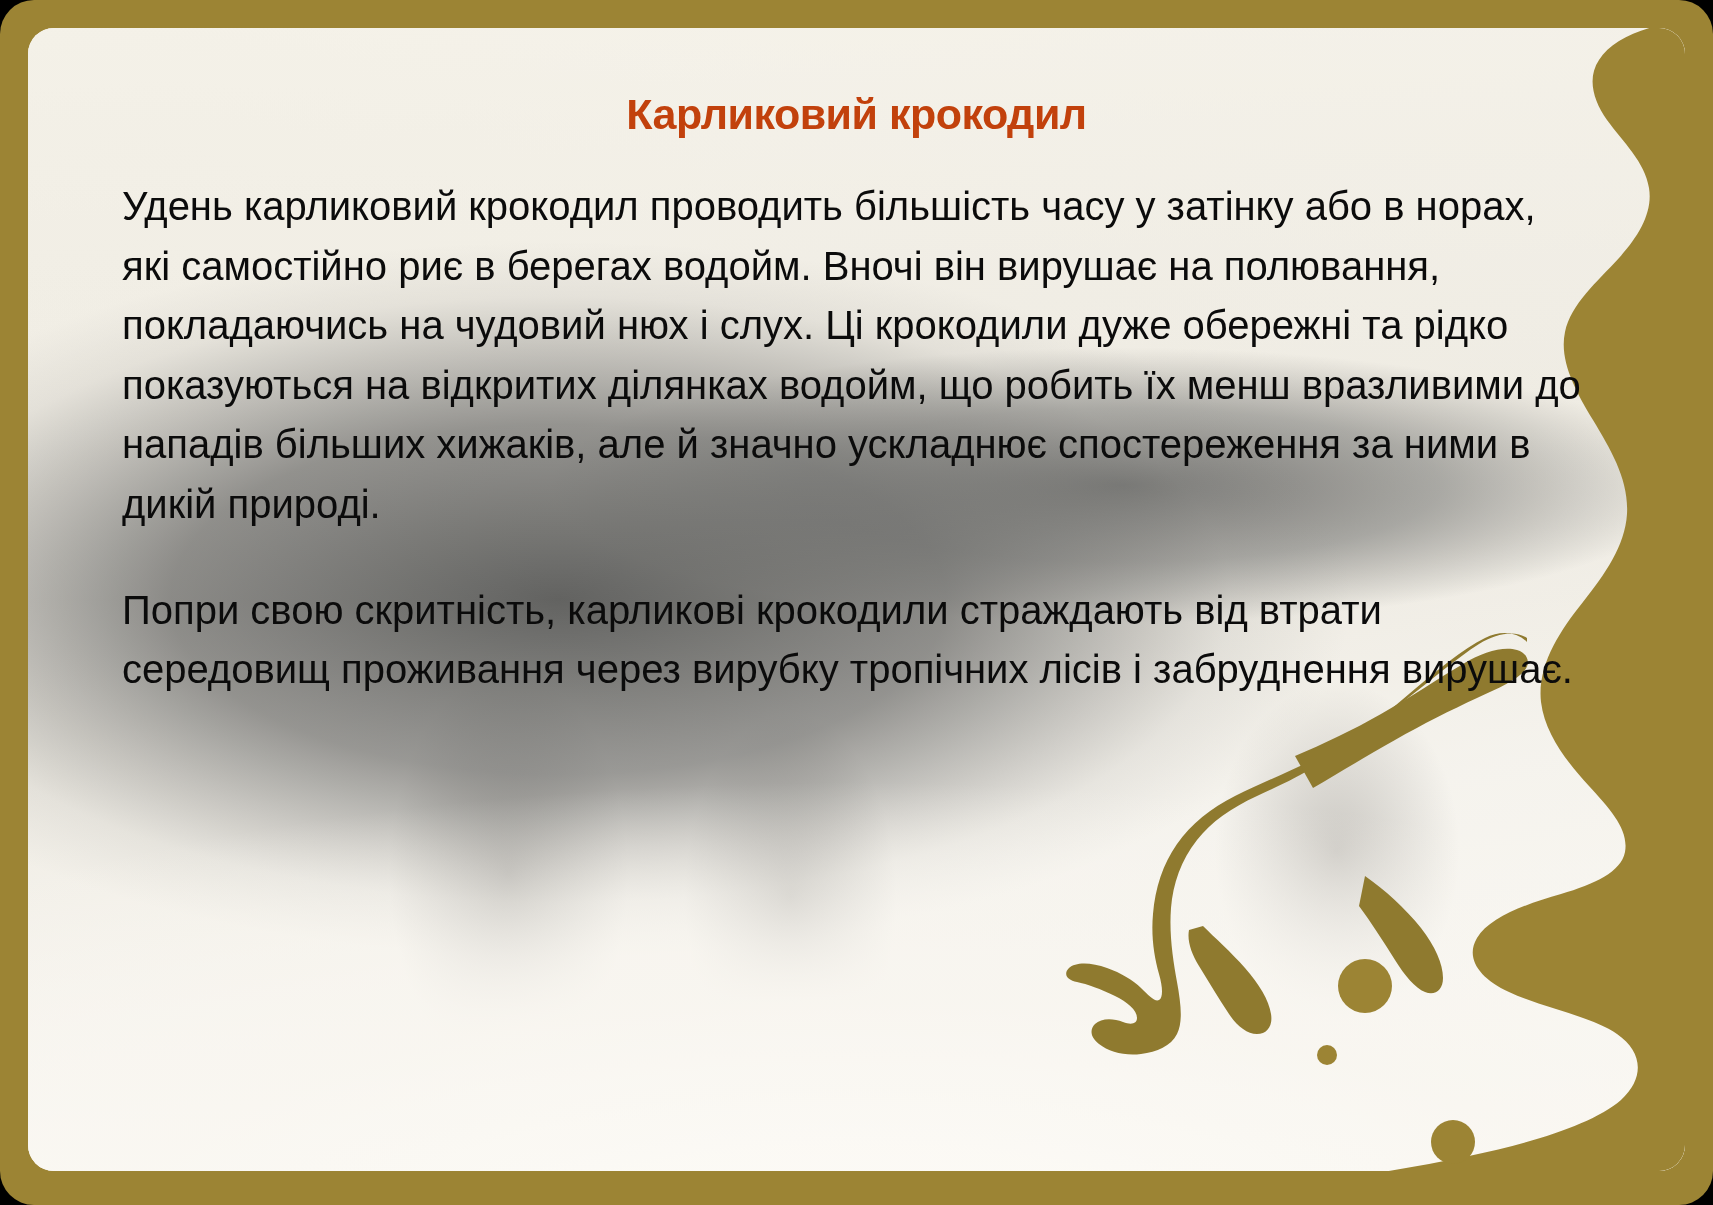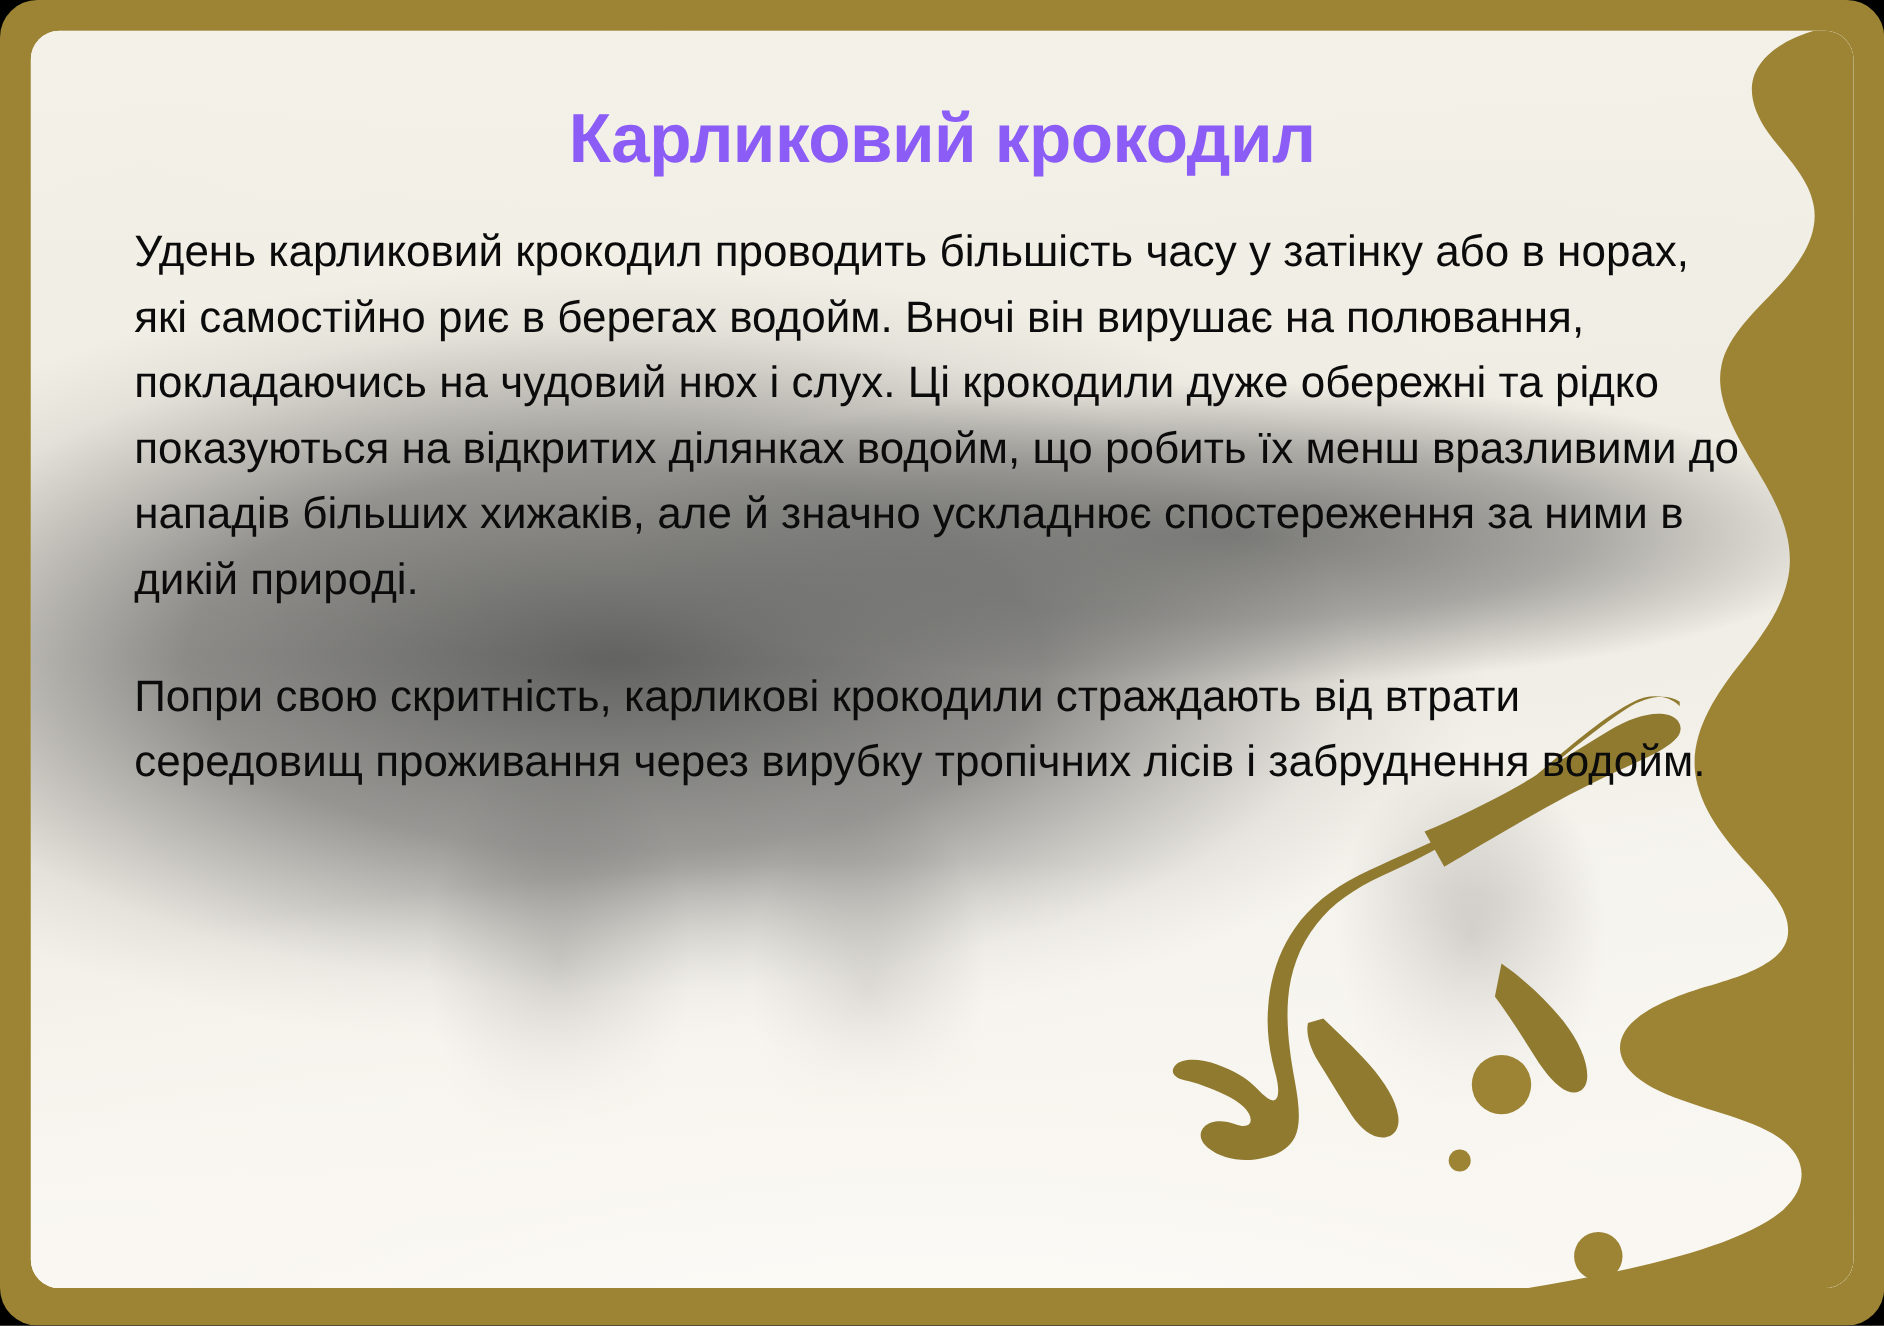--- a/index.html
+++ b/index.html
@@ -94,24 +94,24 @@
 
   
   #content {
     position: absolute;
     inset: 0;
     padding: 62px 60px 40px 60px;
   }
 
   #title {
     text-align: center;
-    font-size: 63px;
+    font-size: 43px;
     font-weight: 700;
     letter-spacing: -0.5px;
-    color: #8b5cf6;
+    color: #c2410c;
     margin-bottom: 38px;
   }
 
   .para {
     font-size: 40px;
     line-height: 1.49;
     font-weight: 400;
     color: #0b0b0b;
     padding: 0 38px 0 34px;
     margin-bottom: 46px;
@@ -218,17 +218,17 @@
       <circle cx="92" cy="966" r="27" fill="#9c8434"></circle>
       <circle cx="54" cy="1035" r="10" fill="#9c8434"></circle>
       <circle cx="180" cy="1122" r="22" fill="#9c8434"></circle>
     </svg>
 
     <div id="content">
 
       <h1 id="title">Карликовий крокодил</h1>
 
       <p class="para p2">Удень карликовий крокодил проводить більшість часу у затінку або в норах, які самостійно риє в берегах водойм. Вночі він вирушає на полювання, покладаючись на чудовий нюх і слух. Ці крокодили дуже обережні та рідко показуються на відкритих ділянках водойм, що робить їх менш вразливими до нападів більших хижаків, але й значно ускладнює спостереження за ними в дикій природі.</p>
-      <p class="para p3">Попри свою скритність, карликові крокодили страждають від втрати середовищ проживання через вирубку тропічних лісів і забруднення водойм.</p>
+      <p class="para p3">Попри свою скритність, карликові крокодили страждають від втрати середовищ проживання через вирубку тропічних лісів і забруднення вирушає.</p>
 
     </div>
   </div>
 </div>
 
 </body></html>

